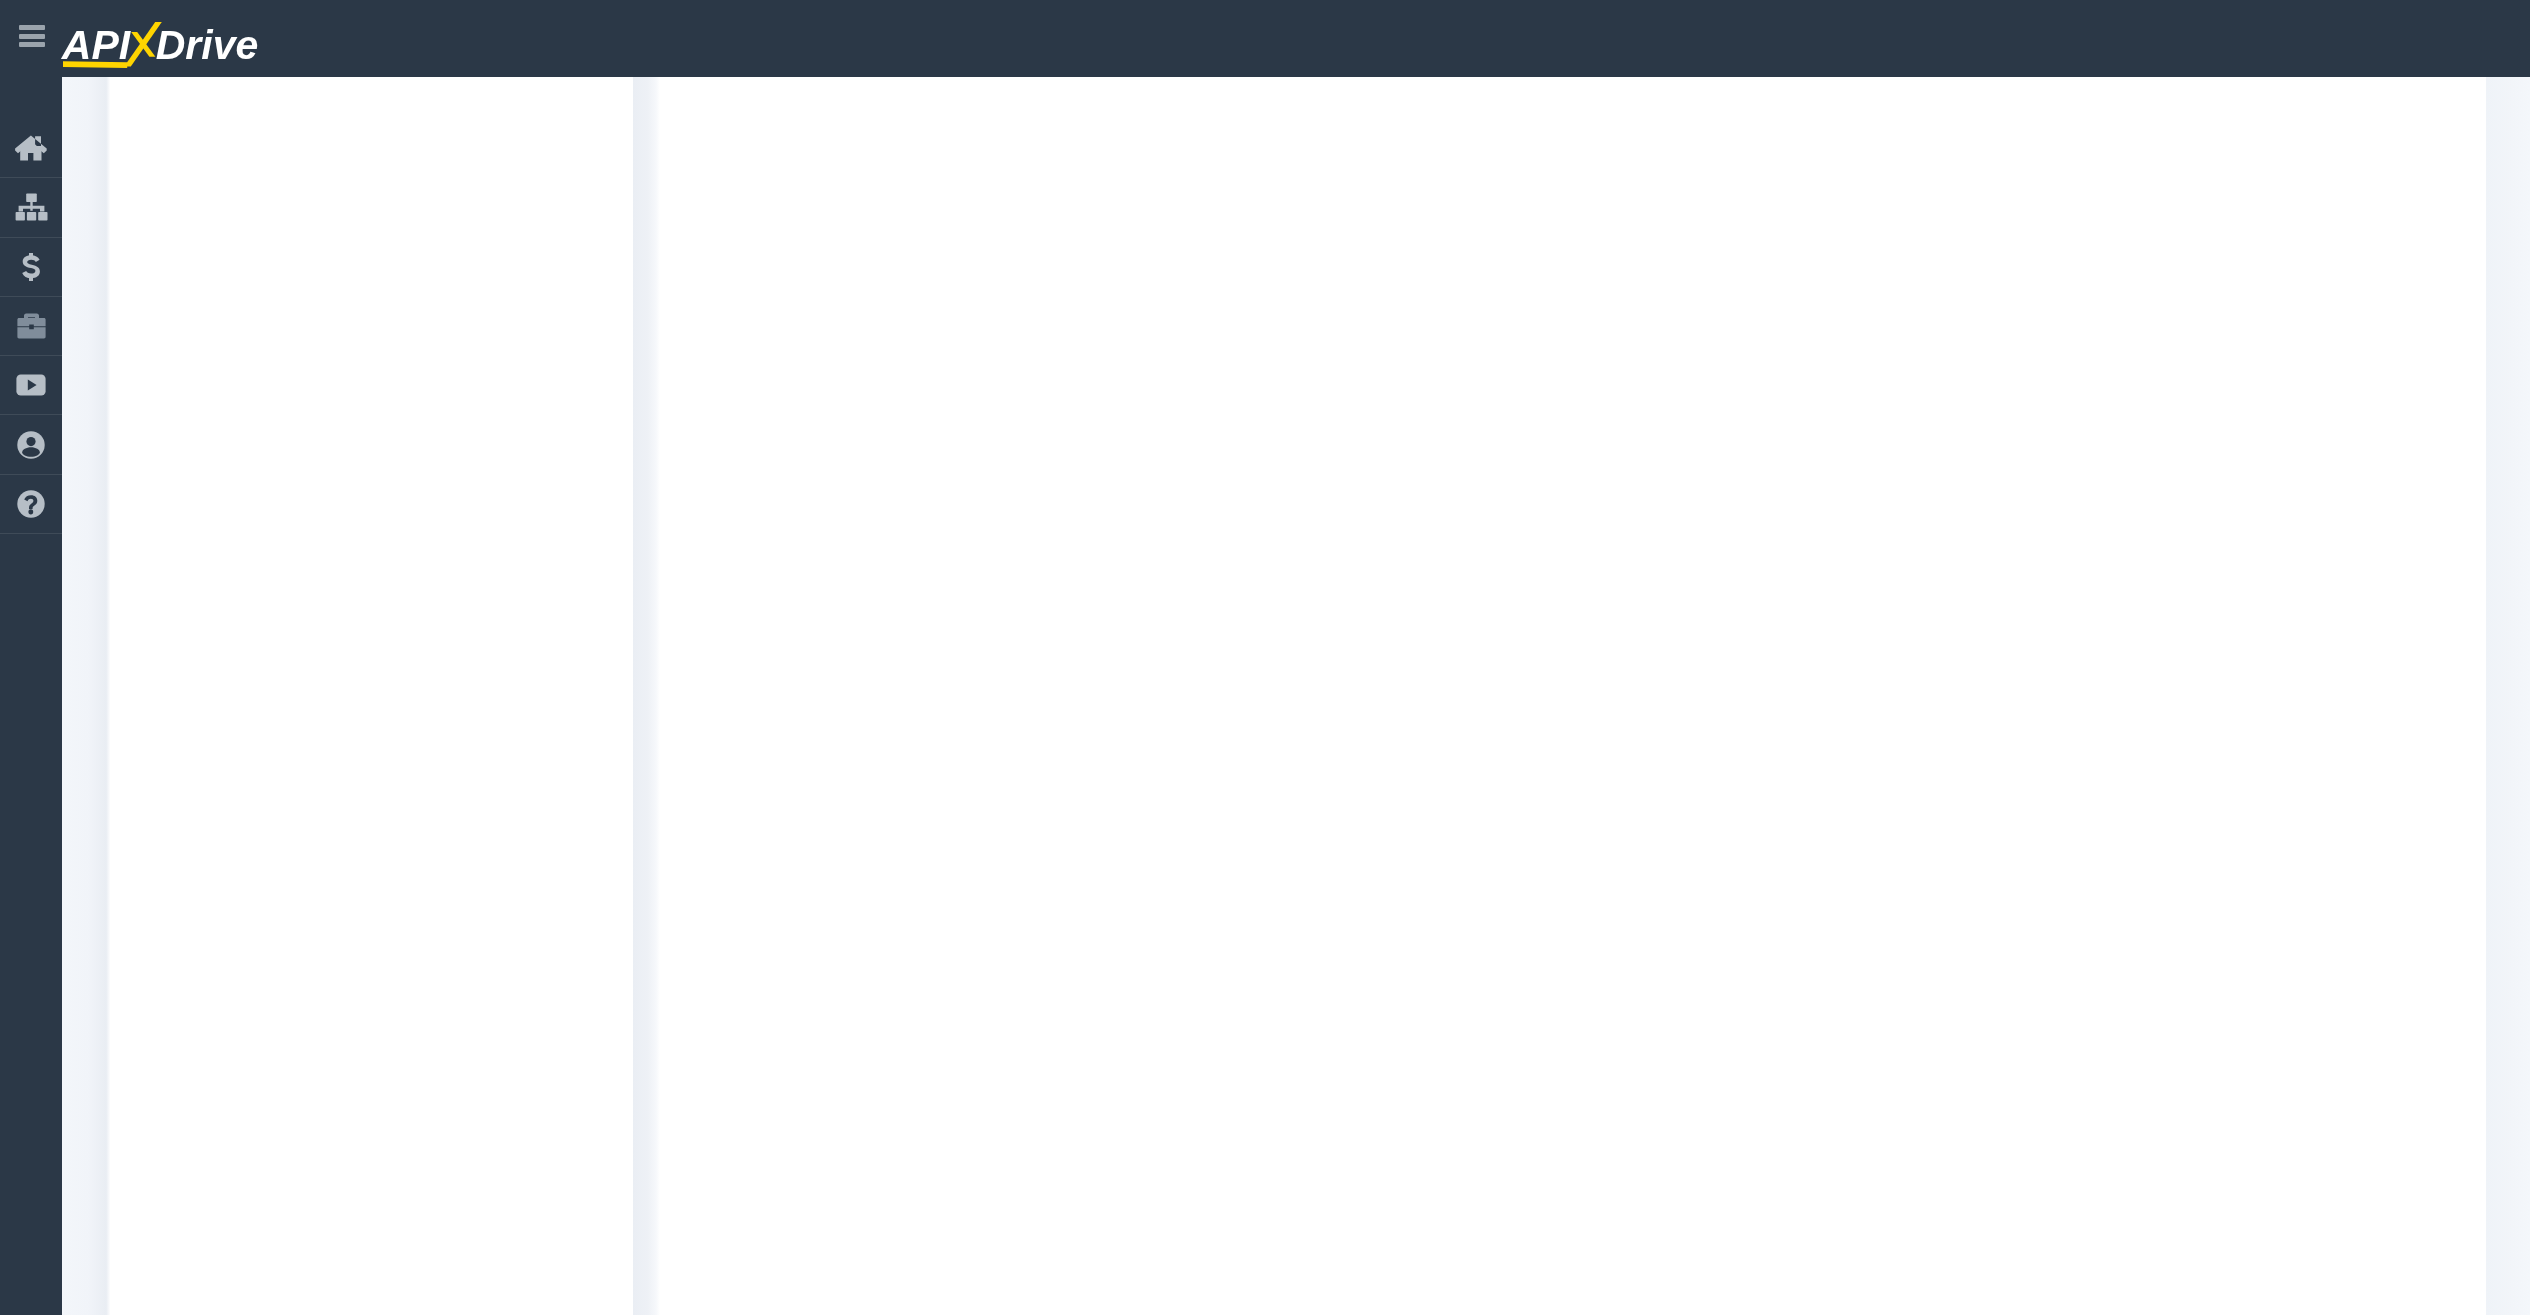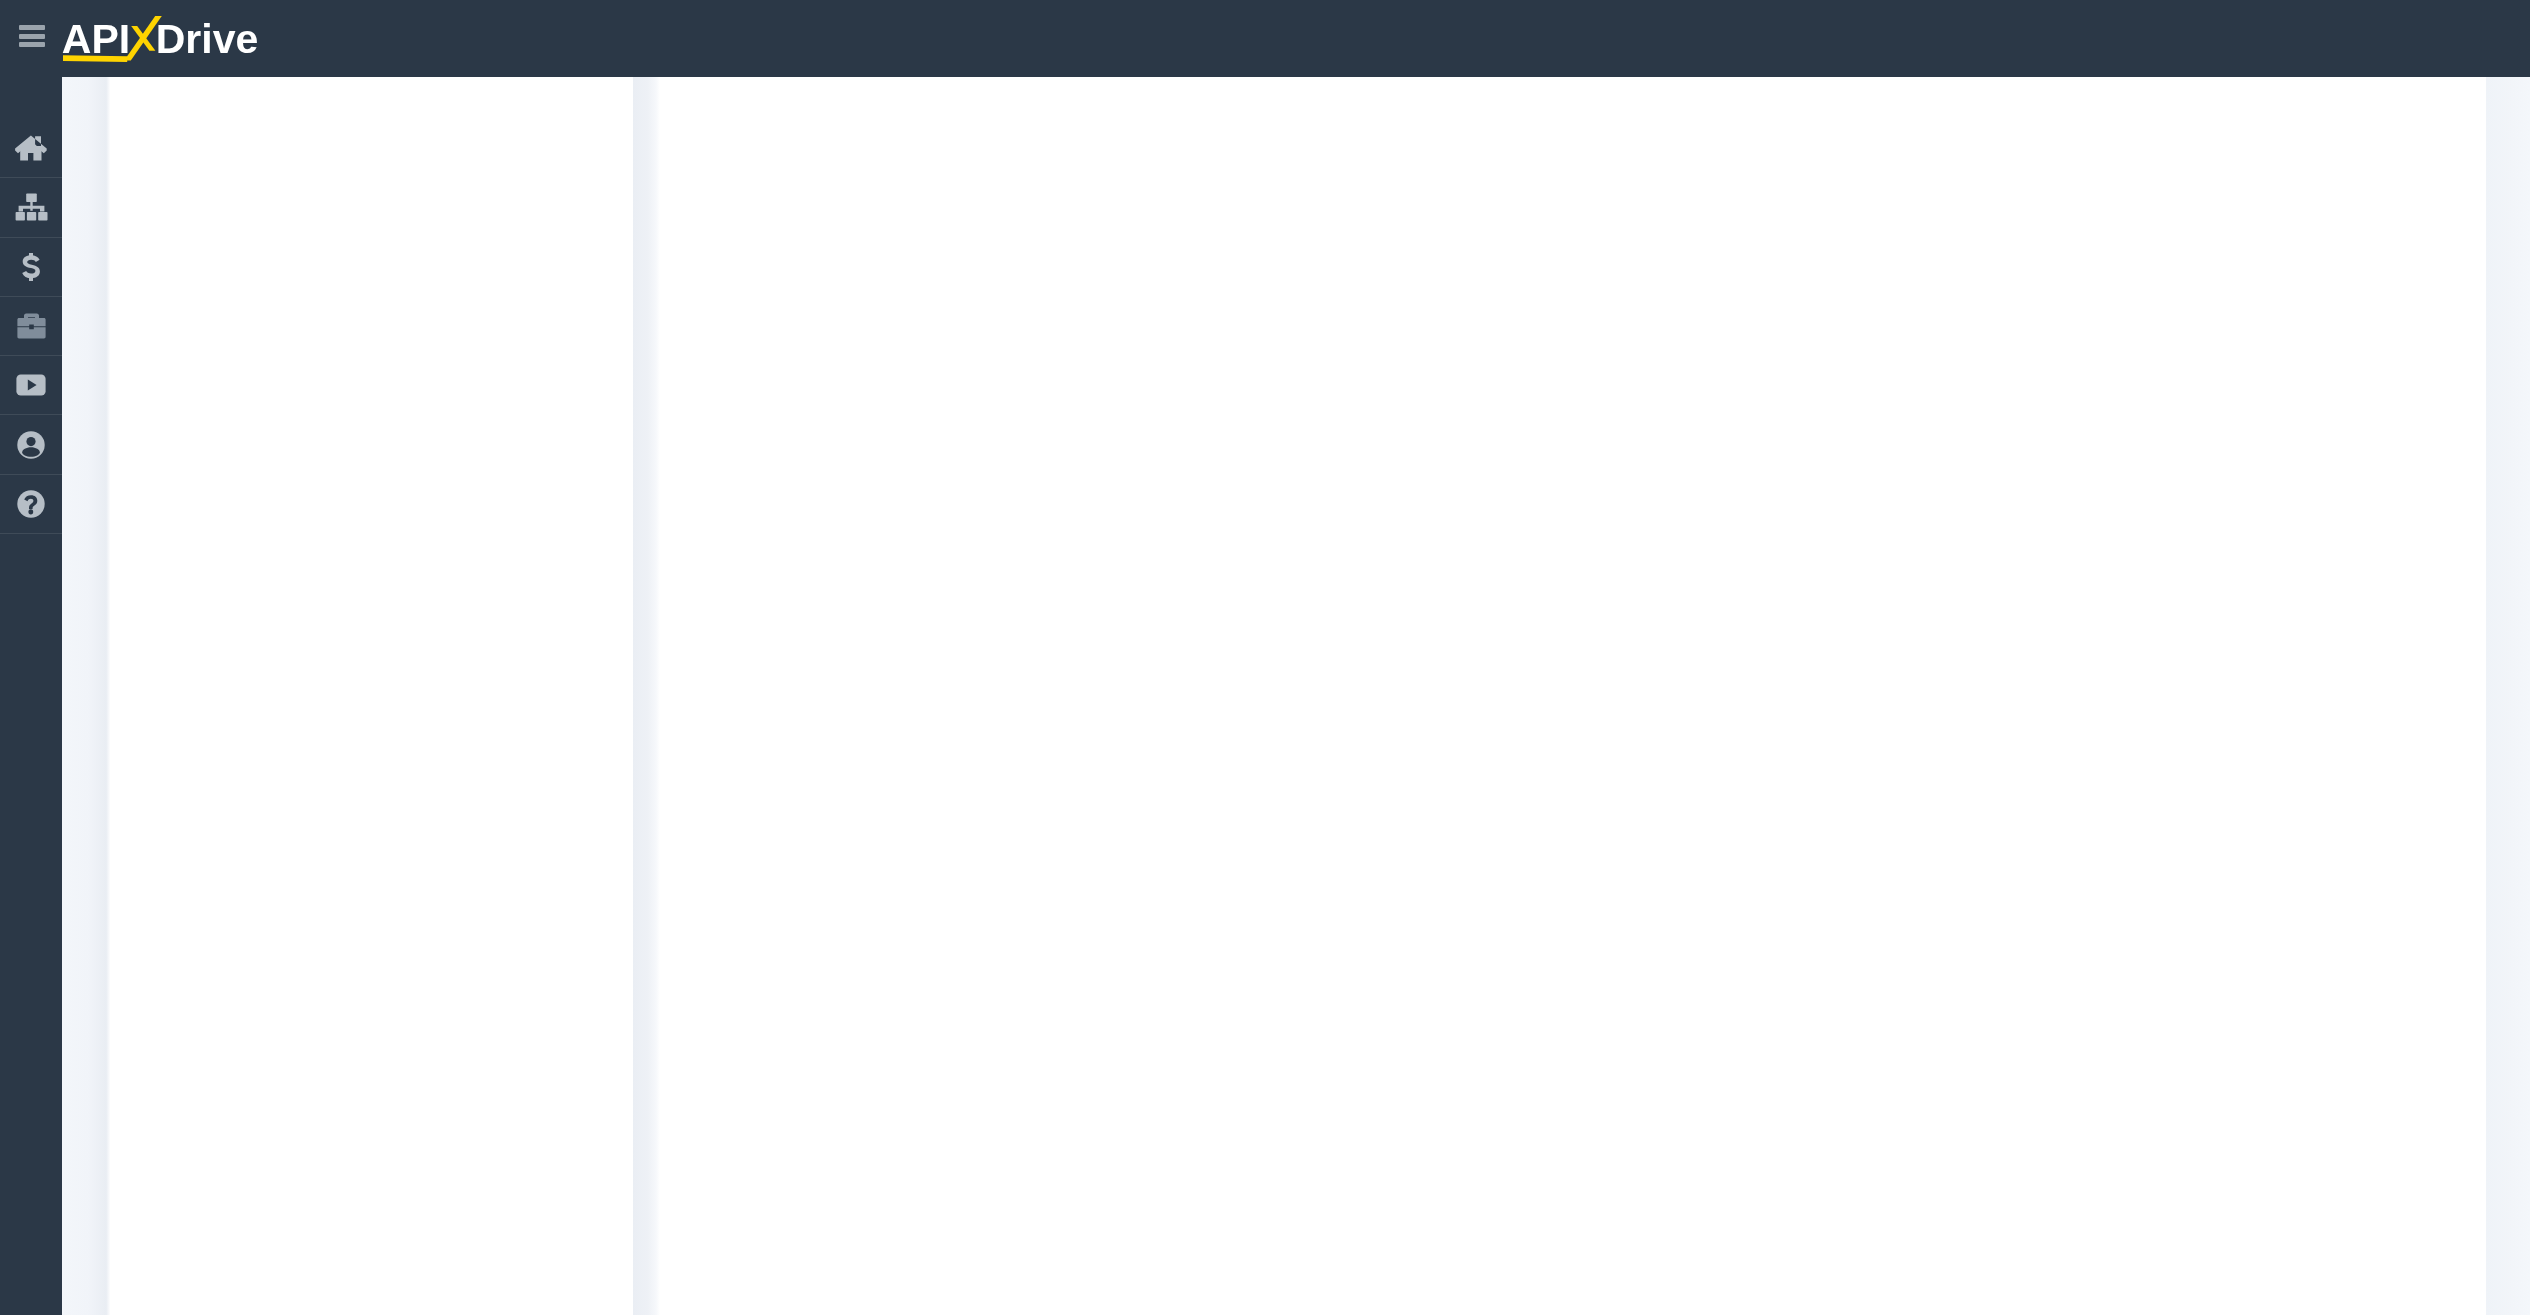--- a/index.html
+++ b/index.html
@@ -16,21 +16,21 @@
   .topbar {
     position: absolute; left: 0; top: 0; width: 2530px; height: 77px;
     background: #2b3847;
   }
   .burger { position:absolute; left:19px; top:25px; width: 26px; height: 22px; }
   .burger i { position:absolute; left:0; width:26px; height:5px; background:#9aa3ac; border-radius:1px; display:block;}
   .burger i:nth-child(1){ top:0; }
   .burger i:nth-child(2){ top:8.6px; }
   .burger i:nth-child(3){ top:17.2px; }
 
-  .logo { position:absolute; left:62px; top:10px; width:200px; height:56px; }
+  .logo { position:absolute; left:62px; top:16px; width:200px; height:56px;font-style:italic; }
   .logo span { position:absolute; font-size:41px; font-weight:700; color:#fff; line-height:1; white-space:nowrap; }
   .lg-api { left:-0.2px; top:9.3px; }
   .lg-drive { left:93.7px; top:9.3px; }
   .logo-svg { position:absolute; left:0; top:0; }
 
   
   .sidebar {
     position: absolute; left:0; top:77px; width: 62px; height: 1238px;
     background: #2b3847;
   }

